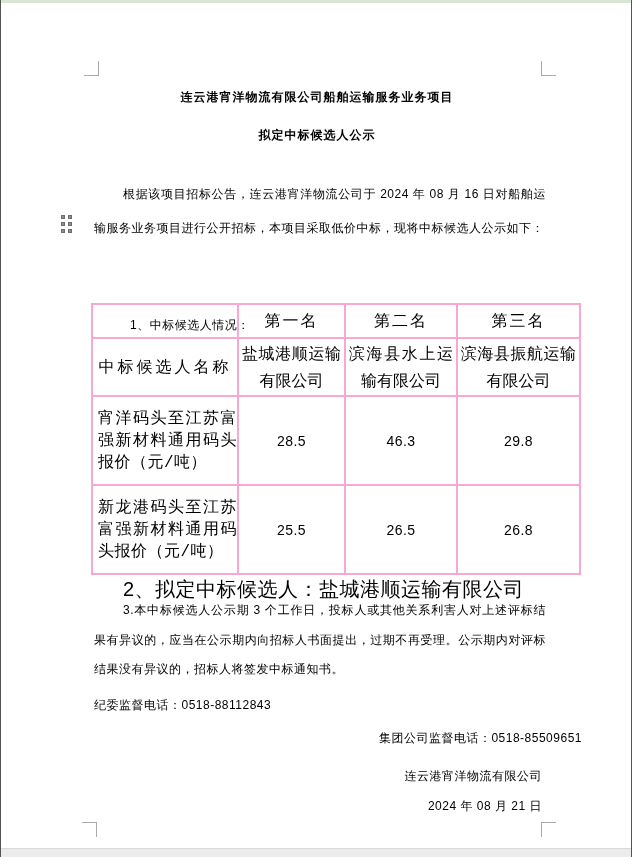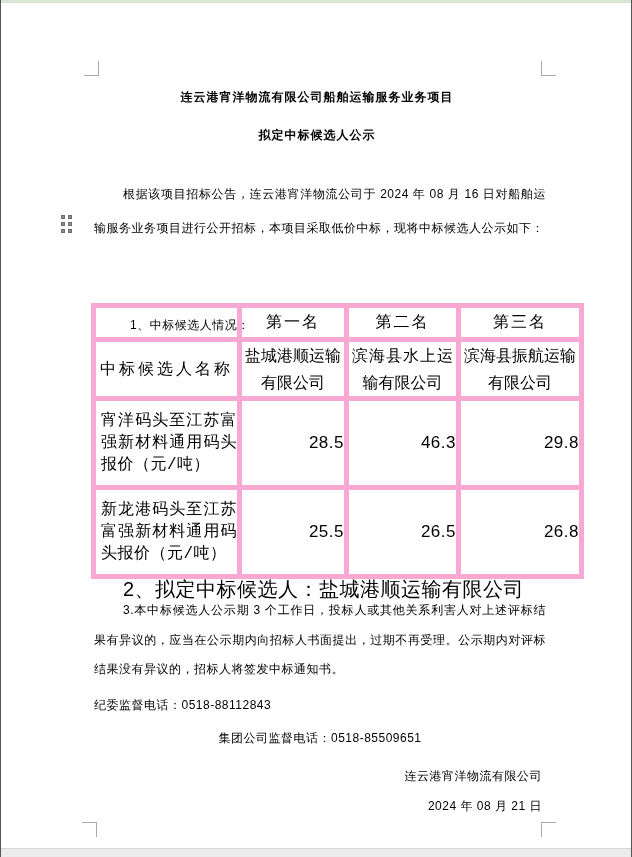--- a/index.html
+++ b/index.html
@@ -25,40 +25,40 @@
   .abs { position:absolute; }
   .title { left:0; top:79px; width:632px; text-align:center; font-size:12px;
     font-weight:bold; line-height:37.5px; letter-spacing:1px; }
   .para  { left:93px; width:452px; font-size:12px; letter-spacing:0.5px;
     text-align:justify; }
   .intro { top:178px; line-height:33.5px; text-indent:29px; }
   .sec1  { top:276px; left:129px; width:423px; font-size:12px; line-height:28px; letter-spacing:0.5px;margin-top:35px; }
   .sec2  { top:575px; left:122px; width:423px; font-size:20px; line-height:28px; letter-spacing:0.5px; }
   .sec3  { top:596px; line-height:29.6px; text-indent:29px; }
   .phone1{ top:691px; line-height:28px; text-align:left; }
-  .phone2{ top:724px; line-height:28px; text-align:center; }
+  .phone2{ top:724px; line-height:28px; text-align:right;margin-left:36px; }
   .sig   { top:762px; line-height:28px; text-align:right; padding-right:4px; }
   .date  { top:792px; line-height:28px; text-align:right; padding-right:4px; }
 
   table.bid { position:absolute; left:90px; top:303px; border-collapse:collapse;
     table-layout:fixed; font-size:16px; }
   table.bid col.c1 { width:146px; } table.bid col.c2 { width:107px; }
   table.bid col.c3 { width:112px; } table.bid col.c4 { width:123px; }
-  table.bid td { border:5px solid #f9a8d4; vertical-align:middle; overflow:hidden; }
+  table.bid td { border:2px solid #f9a8d4; vertical-align:middle; overflow:hidden; }
   table.bid { border:1.5px solid #000; }
   tr.hrow  { height:34px; }
   tr.crow  { height:58px; }
   tr.prow  { height:89px; }
   td.hcell { text-align:center; letter-spacing:2px; }
   td.namehdr { text-align:center; letter-spacing:3px; }
   td.company { text-align:justify; text-align-last:center; line-height:27px;
     padding:0 3px; }
   td.pricelabel { text-align:justify; text-align-last:left; line-height:22px;
     padding:2px 0 2px 5px; letter-spacing:0.5px;font-family:Liberation Mono, monospace; }
-  td.price { text-align:right; font-size:17px; letter-spacing:0.5px; }
+  td.price { text-align:center; font-size:14px; letter-spacing:0.5px; }
 </style>
 </head>
 <body>
 
 <div class="edge-top"></div>
 <div class="edge-bottom"></div>
 
 <div class="corner tl"></div>
 <div class="corner tr"></div>
 <div class="corner bl"></div>

